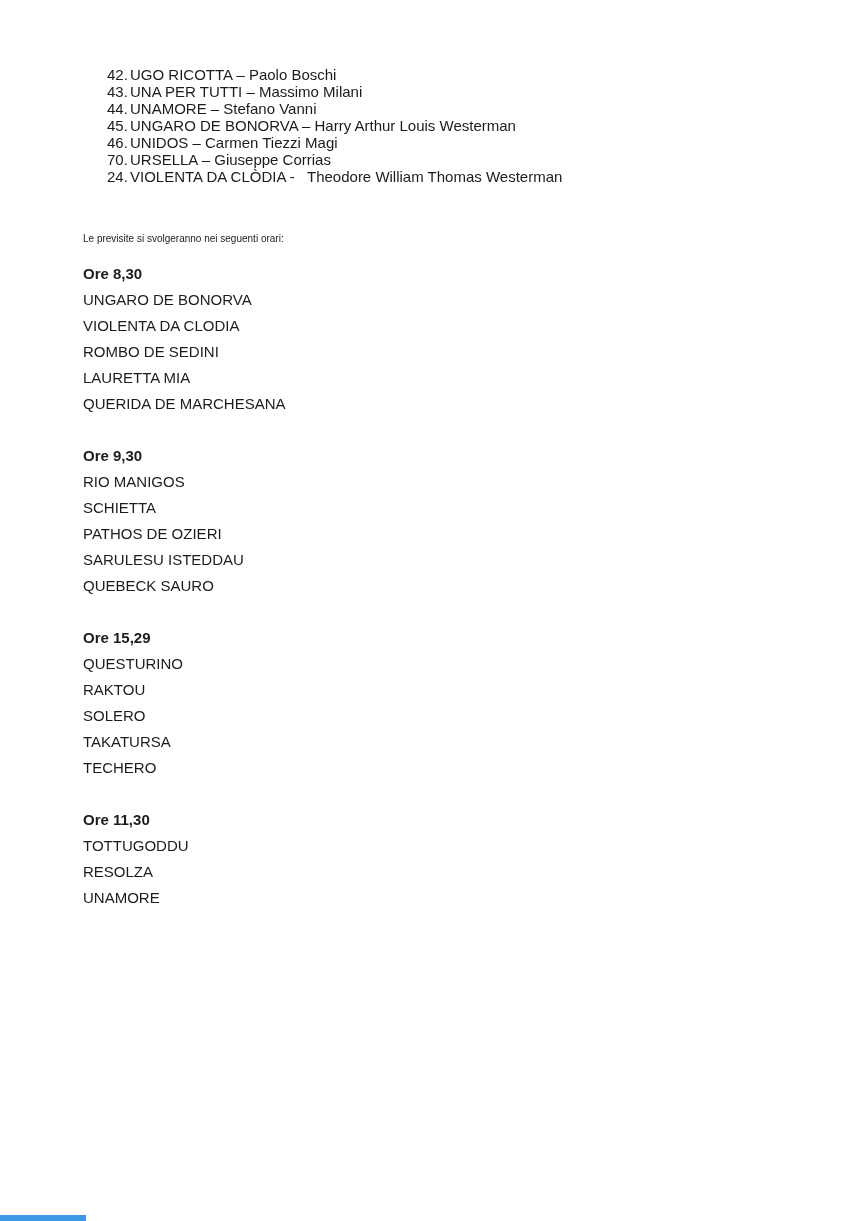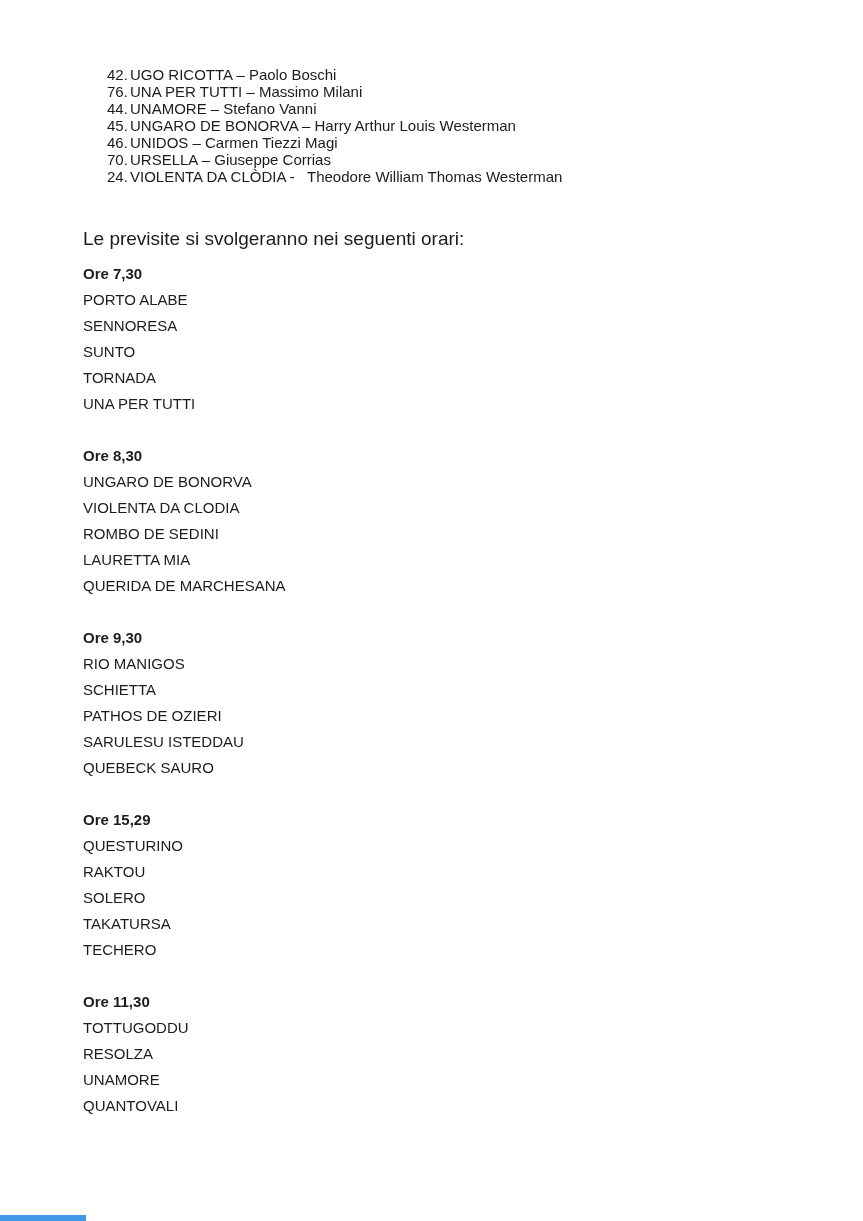--- a/index.html
+++ b/index.html
@@ -35,21 +35,21 @@
     min-width: 23px;
     white-space: pre;
   }
   .entry-text {
     white-space: pre-wrap;
   }
   
   .intro {
     margin-top: 45px;
     margin-bottom: 13px;
-    font-size: 19px;
+    font-size: 10px;
     line-height: 18px;
   }
   
   .schedule-section {
     font-size: 15px;
     line-height: 26px;
   }
   .schedule-section + .schedule-section {
     margin-top: 26px;
   }
@@ -70,38 +70,30 @@
     background: #3f99e8;
   }
 </style>
 </head>
 <body>
 
 <div class="page">
 
   <div class="numbered-list">
     <div class="entry"><span class="entry-num">42.</span><span class="entry-text">UGO RICOTTA – Paolo Boschi</span></div>
-    <div class="entry"><span class="entry-num">76.</span><span class="entry-text">UNA PER TUTTI – Massimo Milani</span></div>
+    <div class="entry"><span class="entry-num">43.</span><span class="entry-text">UNA PER TUTTI – Massimo Milani</span></div>
     <div class="entry"><span class="entry-num">44.</span><span class="entry-text">UNAMORE – Stefano Vanni</span></div>
     <div class="entry"><span class="entry-num">45.</span><span class="entry-text">UNGARO DE BONORVA – Harry Arthur Louis Westerman</span></div>
     <div class="entry"><span class="entry-num">46.</span><span class="entry-text">UNIDOS – Carmen Tiezzi Magi</span></div>
     <div class="entry"><span class="entry-num">70.</span><span class="entry-text">URSELLA – Giuseppe Corrias</span></div>
     <div class="entry"><span class="entry-num">24.</span><span class="entry-text">VIOLENTA DA CLÒDIA -   Theodore William Thomas Westerman</span></div>
   </div>
 
   <div class="intro">Le previsite si svolgeranno nei seguenti orari:</div>
 
-  <div class="schedule-section">
-    <div class="time-header">Ore 7,30</div>
-    <div class="horse-line">PORTO ALABE</div>
-    <div class="horse-line">SENNORESA</div>
-    <div class="horse-line">SUNTO</div>
-    <div class="horse-line">TORNADA</div>
-    <div class="horse-line">UNA PER TUTTI</div>
-  </div>
 
   <div class="schedule-section">
     <div class="time-header">Ore 8,30</div>
     <div class="horse-line">UNGARO DE BONORVA</div>
     <div class="horse-line">VIOLENTA DA CLODIA</div>
     <div class="horse-line">ROMBO DE SEDINI</div>
     <div class="horse-line">LAURETTA MIA</div>
     <div class="horse-line">QUERIDA DE MARCHESANA</div>
   </div>
 
@@ -121,18 +113,17 @@
     <div class="horse-line">SOLERO</div>
     <div class="horse-line">TAKATURSA</div>
     <div class="horse-line">TECHERO</div>
   </div>
 
   <div class="schedule-section">
     <div class="time-header">Ore 11,30</div>
     <div class="horse-line">TOTTUGODDU</div>
     <div class="horse-line">RESOLZA</div>
     <div class="horse-line">UNAMORE</div>
-    <div class="horse-line">QUANTOVALI</div>
   </div>
 
 </div>
 
 <div class="bottom-progress-bar" style="background: rgb(63, 153, 232);"></div>
 
 </body></html>

